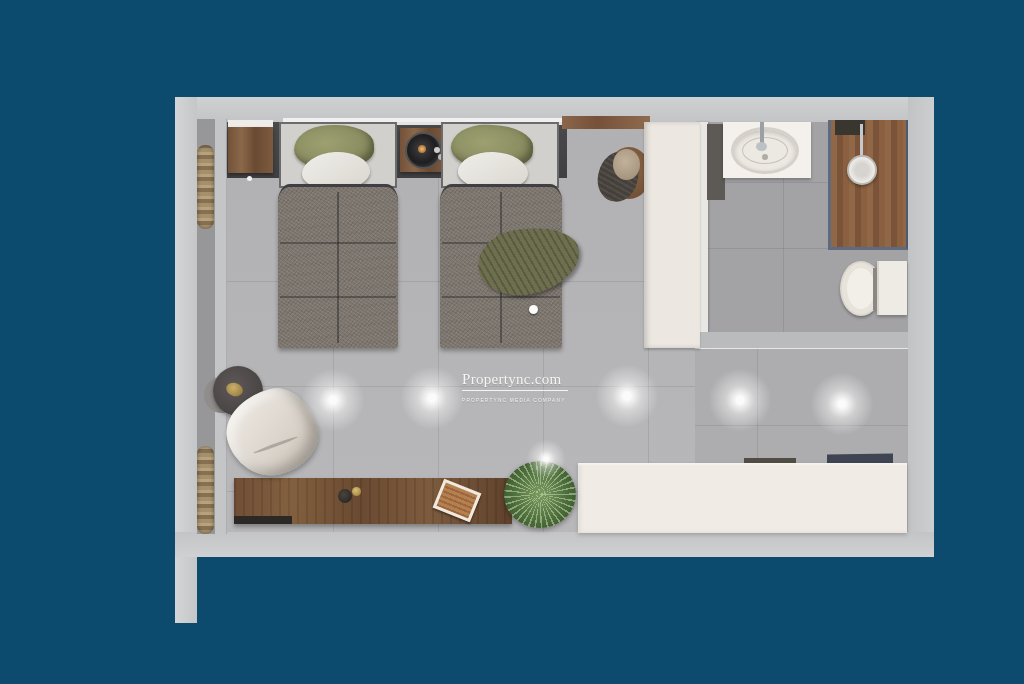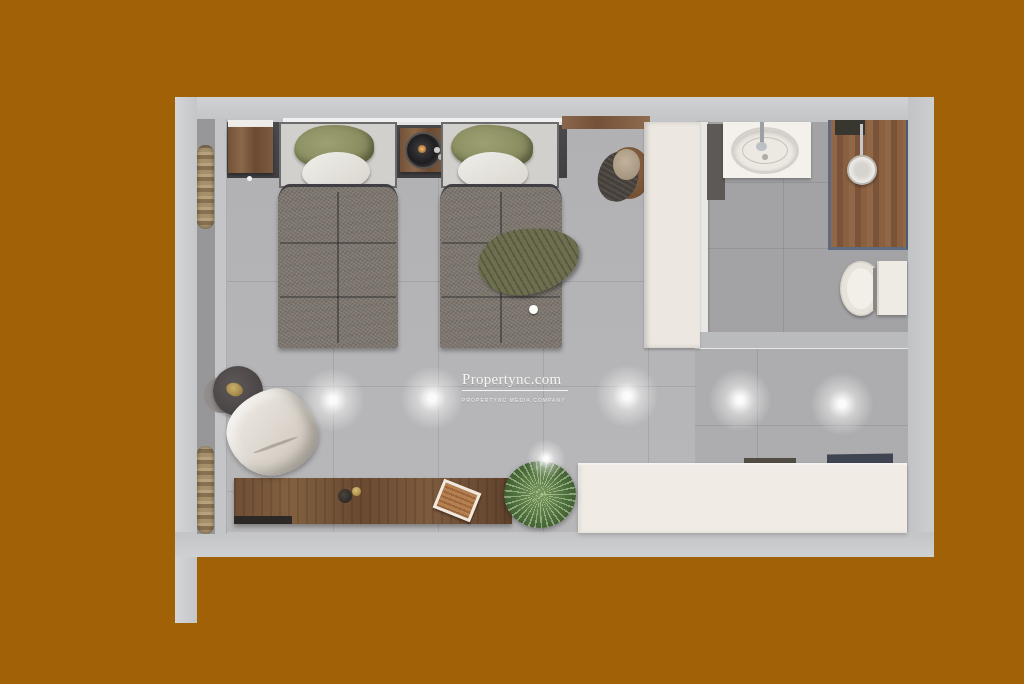--- a/index.html
+++ b/index.html
@@ -1,16 +1,16 @@
 <!DOCTYPE html>
 <html><head>
 <meta charset="utf-8">
 <style>
   html,body{margin:0;padding:0;background:#ffffff;}
-  .canvas{position:relative;width:1024px;height:684px;background:#a16207;overflow:hidden;
+  .canvas{position:relative;width:1024px;height:684px;background:#0c4a6e;overflow:hidden;
           font-family:"Liberation Sans",sans-serif;}
   .a{position:absolute;}
   .wall-top{left:175px;top:97px;width:757px;height:25px;background:linear-gradient(180deg,#d0d1d3,#c3c4c6);box-shadow:0 1px 0 #eceded;}
   .wall-left{left:175px;top:97px;width:22px;height:526px;background:linear-gradient(90deg,#d4d5d7,#c5c6c8);}
   .wall-right{left:908px;top:97px;width:26px;height:459px;background:linear-gradient(90deg,#c2c3c5,#cdced0);}
   .wall-bottom{left:175px;top:532px;width:759px;height:25px;background:linear-gradient(180deg,#c3c4c6,#d0d1d3);}
 
   .window-recess{left:197px;top:119px;width:18px;height:415px;background:#97979a;}
   .curtain{width:17px;background:repeating-linear-gradient(0deg,#a5906c 0 4px,#877052 4px 8px,#b6a37e 8px 11px);border-radius:8px;box-shadow:inset 0 0 4px rgba(0,0,0,.4);}
   .curtain-top{left:197px;top:145px;height:84px;}

